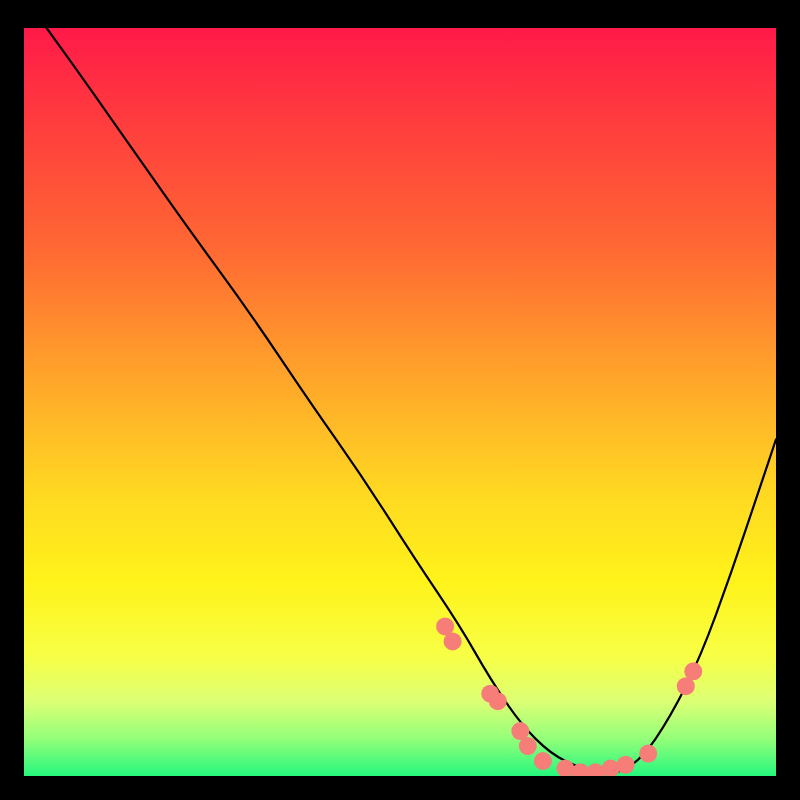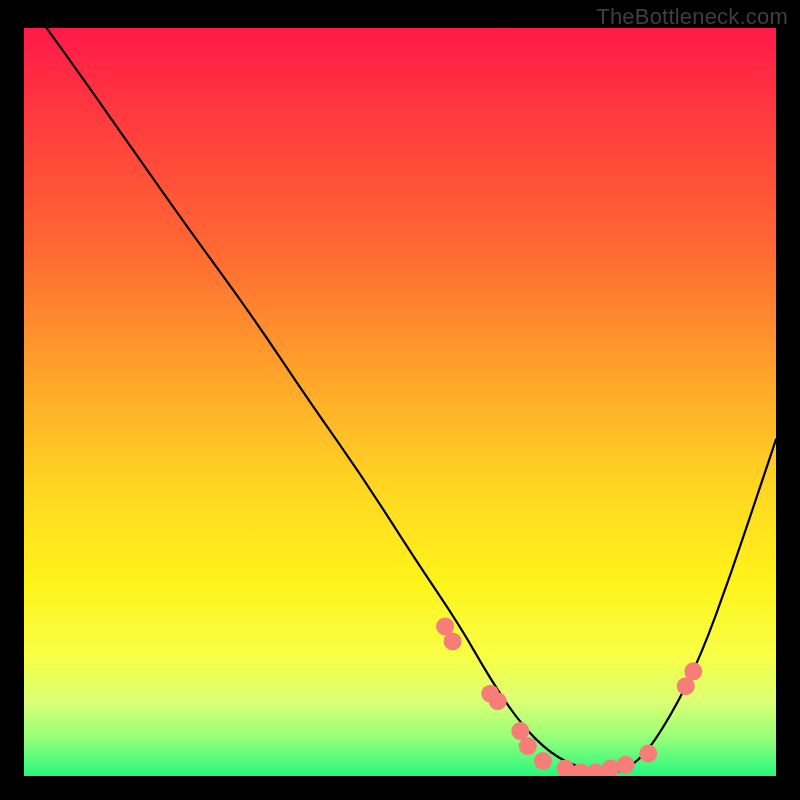--- a/index.html
+++ b/index.html
@@ -58,21 +58,20 @@
   }
   .marker {
     fill: #f77d78;
     stroke: none;
   }
 </style>
 </head>
 <body>
 
 <div class="frame">
-  <div class="watermark">TheBottleneck.com</div>
 
   <div class="plot-area">
     <svg class="curve" width="752" height="748" viewBox="0 0 752 748">
       <path fill="none" stroke="#000" stroke-width="2.2" stroke-linecap="round" stroke-linejoin="round" d="M 22.6 0.0 Q 22.6 0.0 41.4 26.2 Q 60.2 52.4 86.5 89.8 Q 112.8 127.2 139.1 164.6 Q 165.4 202.0 195.5 243.1 Q 225.6 284.2 255.7 329.1 Q 285.8 374.0 312.1 411.4 Q 338.4 448.8 364.7 489.9 Q 391.0 531.1 413.6 564.7 Q 436.2 598.4 451.2 624.6 Q 466.2 650.8 481.3 673.2 Q 496.3 695.6 511.4 710.6 Q 526.4 725.6 541.4 733.0 Q 556.5 740.5 571.5 744.3 Q 586.6 748.0 601.6 740.5 Q 616.6 733.0 631.7 710.6 Q 646.7 688.2 661.8 658.2 Q 676.8 628.3 691.8 587.2 Q 706.9 546.0 721.9 501.2 Q 737.0 456.3 744.5 433.8 T 752.0 411.4"></path>
       <g>
           <circle cx="421.1" cy="598.4" r="9" class="marker"></circle>
           <circle cx="428.6" cy="613.4" r="9" class="marker"></circle>
           <circle cx="466.2" cy="665.7" r="9" class="marker"></circle>
           <circle cx="473.8" cy="673.2" r="9" class="marker"></circle>
           <circle cx="496.3" cy="703.1" r="9" class="marker"></circle>

